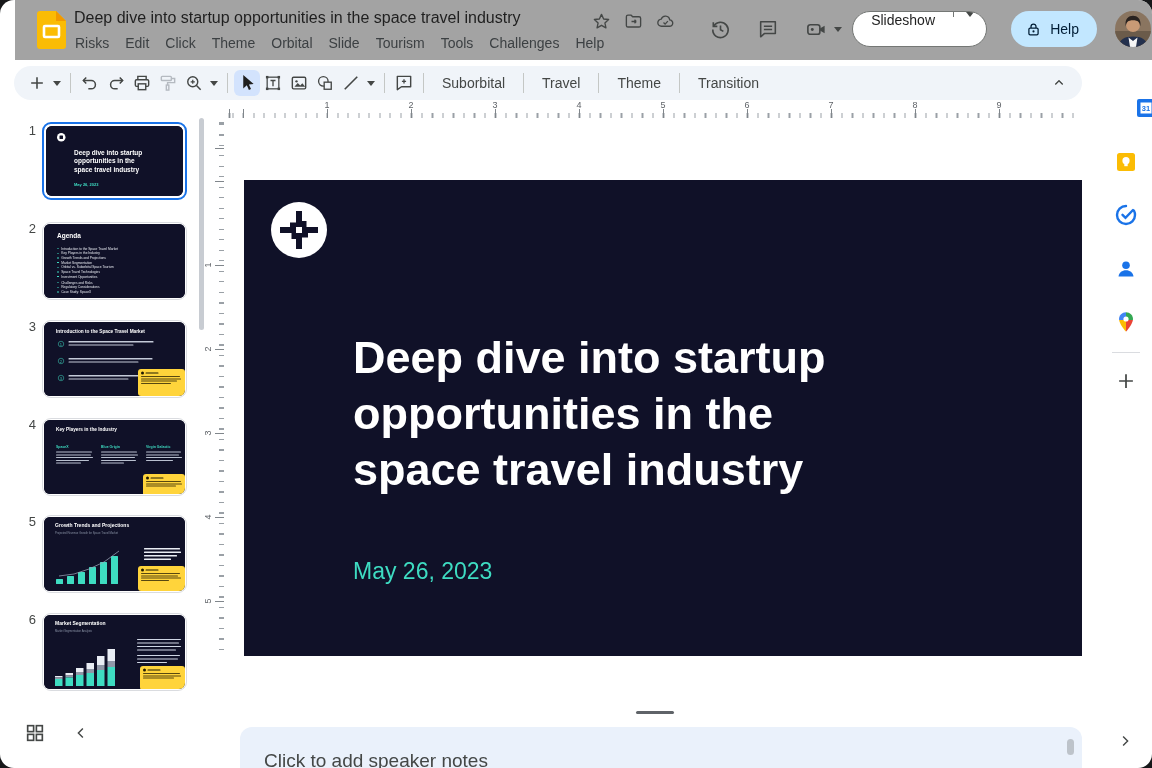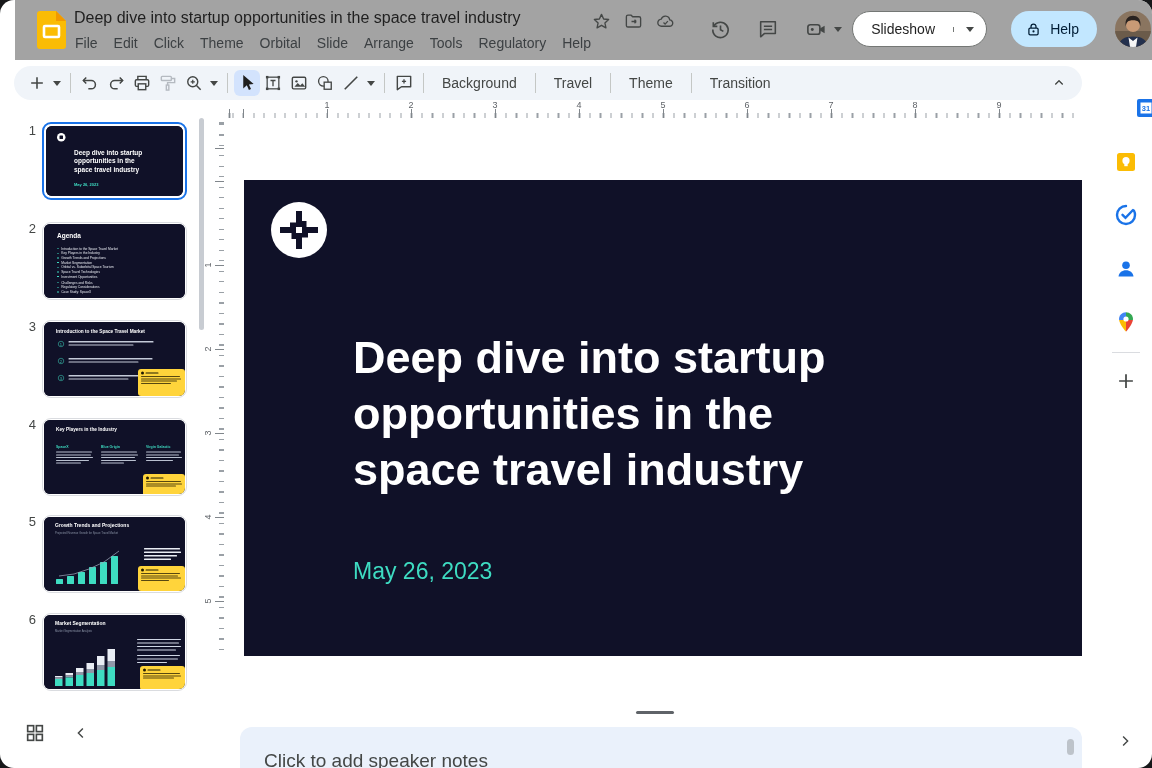--- a/index.html
+++ b/index.html
@@ -11,21 +11,21 @@
   .slides-logo { position:absolute; left:22px; top:11px; width:29px; height:38px; }
   .doc-title { position:absolute; left:59px; top:9px; font-size:16px; color:#1f1f1f; white-space:nowrap; }
   .title-icons { position:absolute; left:576px; top:11px; display:flex; gap:12px; align-items:center; }
   .tbi { width:20px; height:20px; display:flex; align-items:center; justify-content:center; cursor:pointer; }
   .menubar { position:absolute; left:52px; top:33px; display:flex; font-size:14px; color:#3c4043; }
   .menubar span { padding:2px 8px; border-radius:6px; cursor:pointer; }
   .right-icons { position:absolute; right:325px; top:17px; display:flex; gap:24px; align-items:center; }
   .rbi { width:24px; height:24px; display:flex; align-items:center; justify-content:center; cursor:pointer; }
   .cam-group { display:flex; align-items:center; gap:6px; }
   .caret { width:0; height:0; border-left:4.5px solid transparent; border-right:4.5px solid transparent; border-top:5px solid #444746; }
-  .slideshow-btn { position:absolute; right:180px; top:11px; height:36px; display:flex; align-items:center; border:1px solid #747775; border-radius:20px; background:#fff; overflow:hidden; }
+  .slideshow-btn { position:absolute; right:180px; top:11px; height:36px; display:flex; align-items:flex-start; border:1px solid #747775; border-radius:20px; background:#fff; overflow:hidden; }
   .slideshow-main { display:flex; align-items:center; padding:0 18px; font-size:14px; font-weight:500; color:#1f1f1f; cursor:pointer; }
   .slideshow-caret { display:flex; align-items:center; padding:0 12px; border-left:1px solid #747775; cursor:pointer; }
   .share-btn { position:absolute; right:70px; top:11px; height:36px; display:flex; align-items:center; gap:8px; background:#c2e7ff; border-radius:20px; padding:0 18px 0 14px; cursor:pointer; }
   .share-btn span { font-size:14px; font-weight:500; color:#001d35; }
   .avatar { position:absolute; right:16px; top:11px; width:36px; height:36px; border-radius:50%; overflow:hidden; cursor:pointer; }
 
   
   .toolbar { position:absolute; left:14px; top:66px; width:1068px; height:34px; background:#f0f4f9; border-radius:17px; display:flex; align-items:center; padding:0 10px; }
   .tool { width:26px; height:26px; display:flex; align-items:center; justify-content:center; border-radius:4px; cursor:pointer; flex:none; }
   .tool.small-caret { width:14px; }
@@ -144,29 +144,29 @@
       </div>
       <div class="tbi">
         <svg viewBox="0 0 24 24" width="19" height="19">
             <path d="M7 18a4.5 4.5 0 0 1-.4-9A5.5 5.5 0 0 1 17.3 10 4 4 0 0 1 17 18z" fill="none" stroke="#444746" stroke-width="1.7"></path>
             <path d="M9.5 13.3l2 2 3.5-3.8" fill="none" stroke="#444746" stroke-width="1.7"></path>
           </svg>
       </div>
     </div>
 
     <nav class="menubar">
-      <span>File</span>
+      <span>Risks</span>
       <span>Edit</span>
       <span>Click</span>
       <span>Theme</span>
       <span>Orbital</span>
       <span>Slide</span>
-      <span>Arrange</span>
+      <span>Tourism</span>
       <span>Tools</span>
-      <span>Regulatory</span>
+      <span>Challenges</span>
       <span>Help</span>
     </nav>
 
     <div class="right-icons">
       <div class="rbi">
         <svg viewBox="0 0 24 24" width="23" height="23">
             <path d="M4.5 4.5v4.2h4.2" fill="none" stroke="#444746" stroke-width="1.7"></path>
             <path d="M5 8.6A8 8 0 1 1 4 12" fill="none" stroke="#444746" stroke-width="1.7"></path>
             <path d="M12 7.8v4.4l3 1.8" fill="none" stroke="#444746" stroke-width="1.7"></path>
           </svg>
@@ -303,21 +303,21 @@
         <div class="caret"></div>
       </div>
     <div class="tdiv"></div>
     <div class="tool">
       <svg viewBox="0 0 24 24" width="20" height="20">
           <path d="M4 4h16v12.5H9L4 20z" fill="none" stroke="#444746" stroke-width="1.7" stroke-linejoin="round"></path>
           <path d="M12 7.5v5M9.5 10h5" stroke="#444746" stroke-width="1.6"></path>
         </svg>
     </div>
     <div class="tdiv"></div>
-    <div class="tool-label">Background</div>
+    <div class="tool-label">Suborbital</div>
     <div class="tdiv"></div>
     <div class="tool-label">Travel</div>
     <div class="tdiv"></div>
     <div class="tool-label">Theme</div>
     <div class="tdiv"></div>
     <div class="tool-label">Transition</div>
     <div class="tool toolbar-collapse">
       <svg viewBox="0 0 24 24" width="18" height="18">
           <path d="M7 14l5-5 5 5" fill="none" stroke="#444746" stroke-width="1.8"></path>
         </svg>

